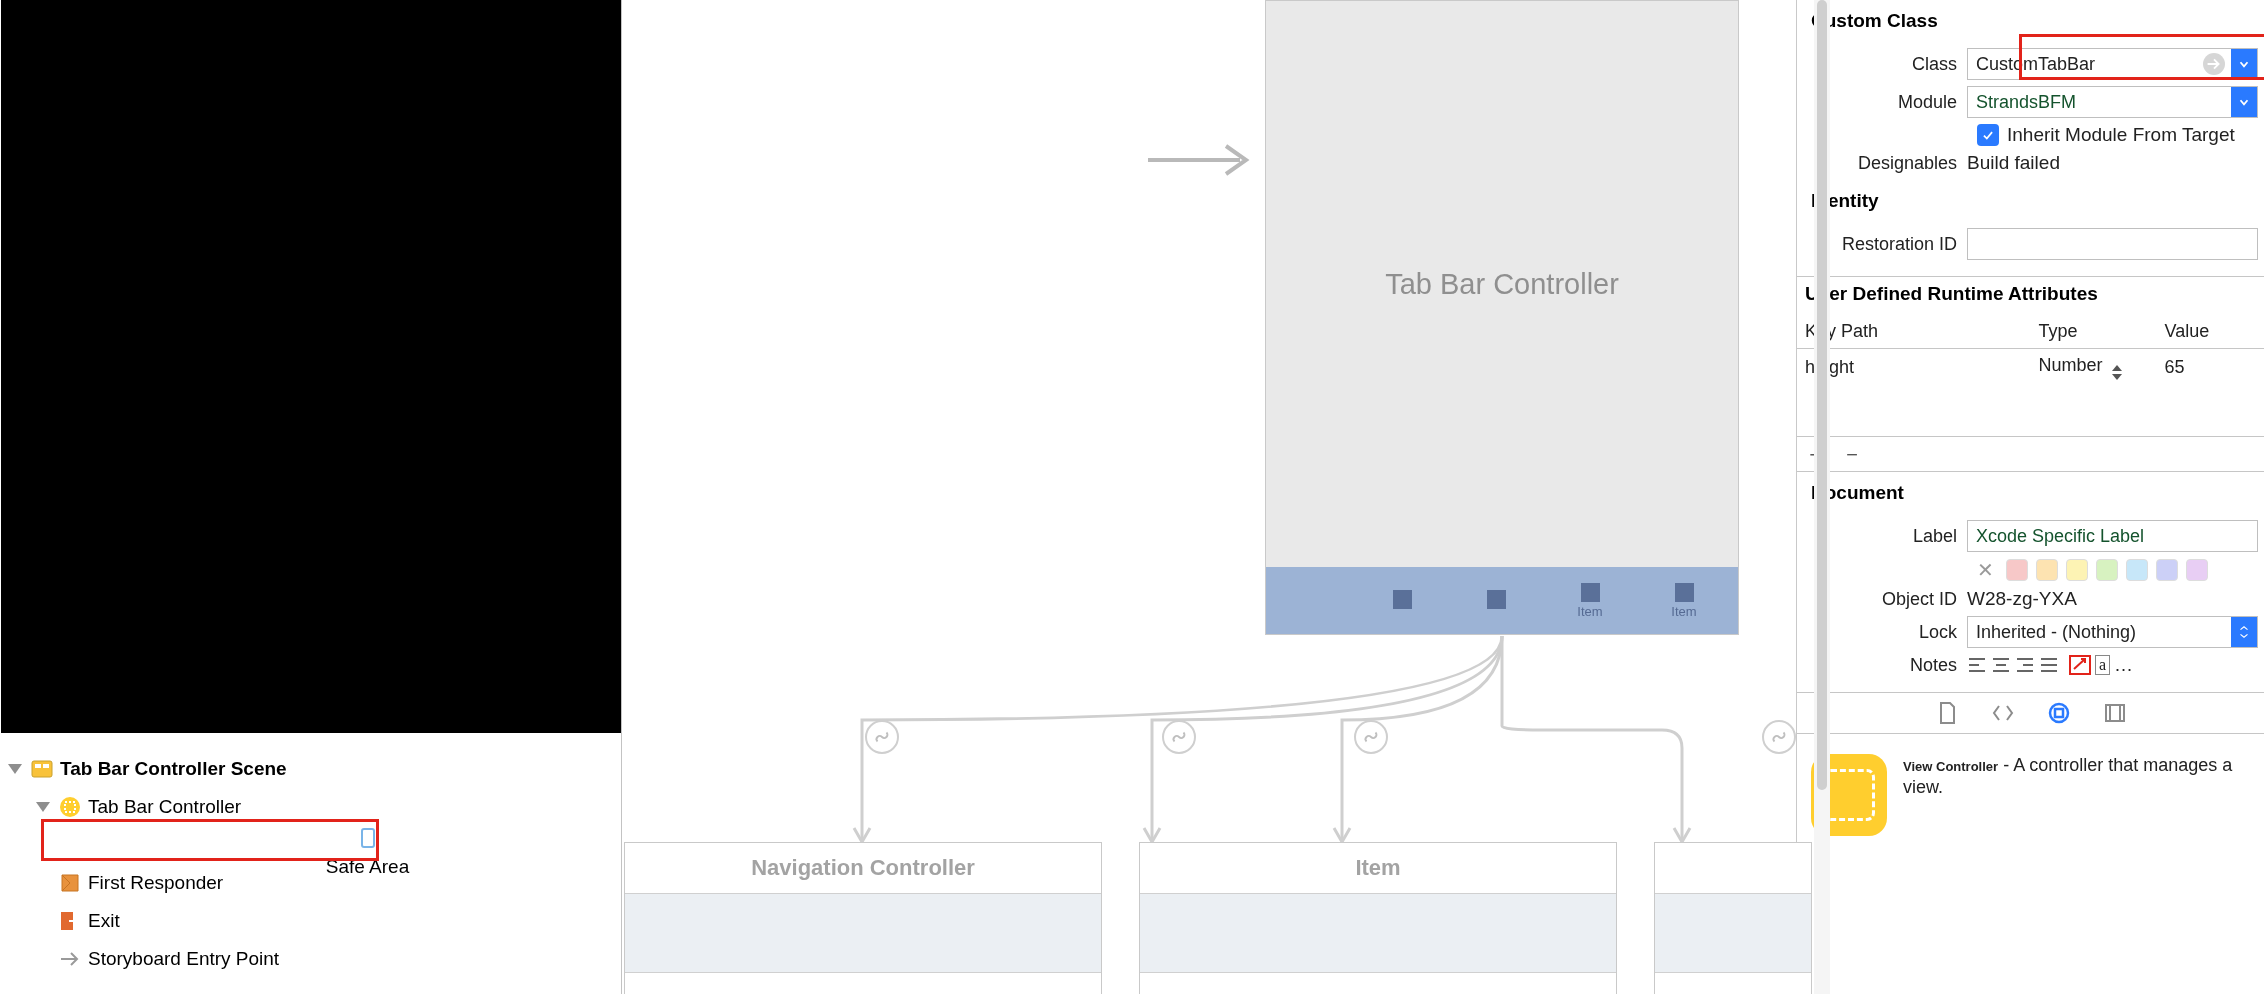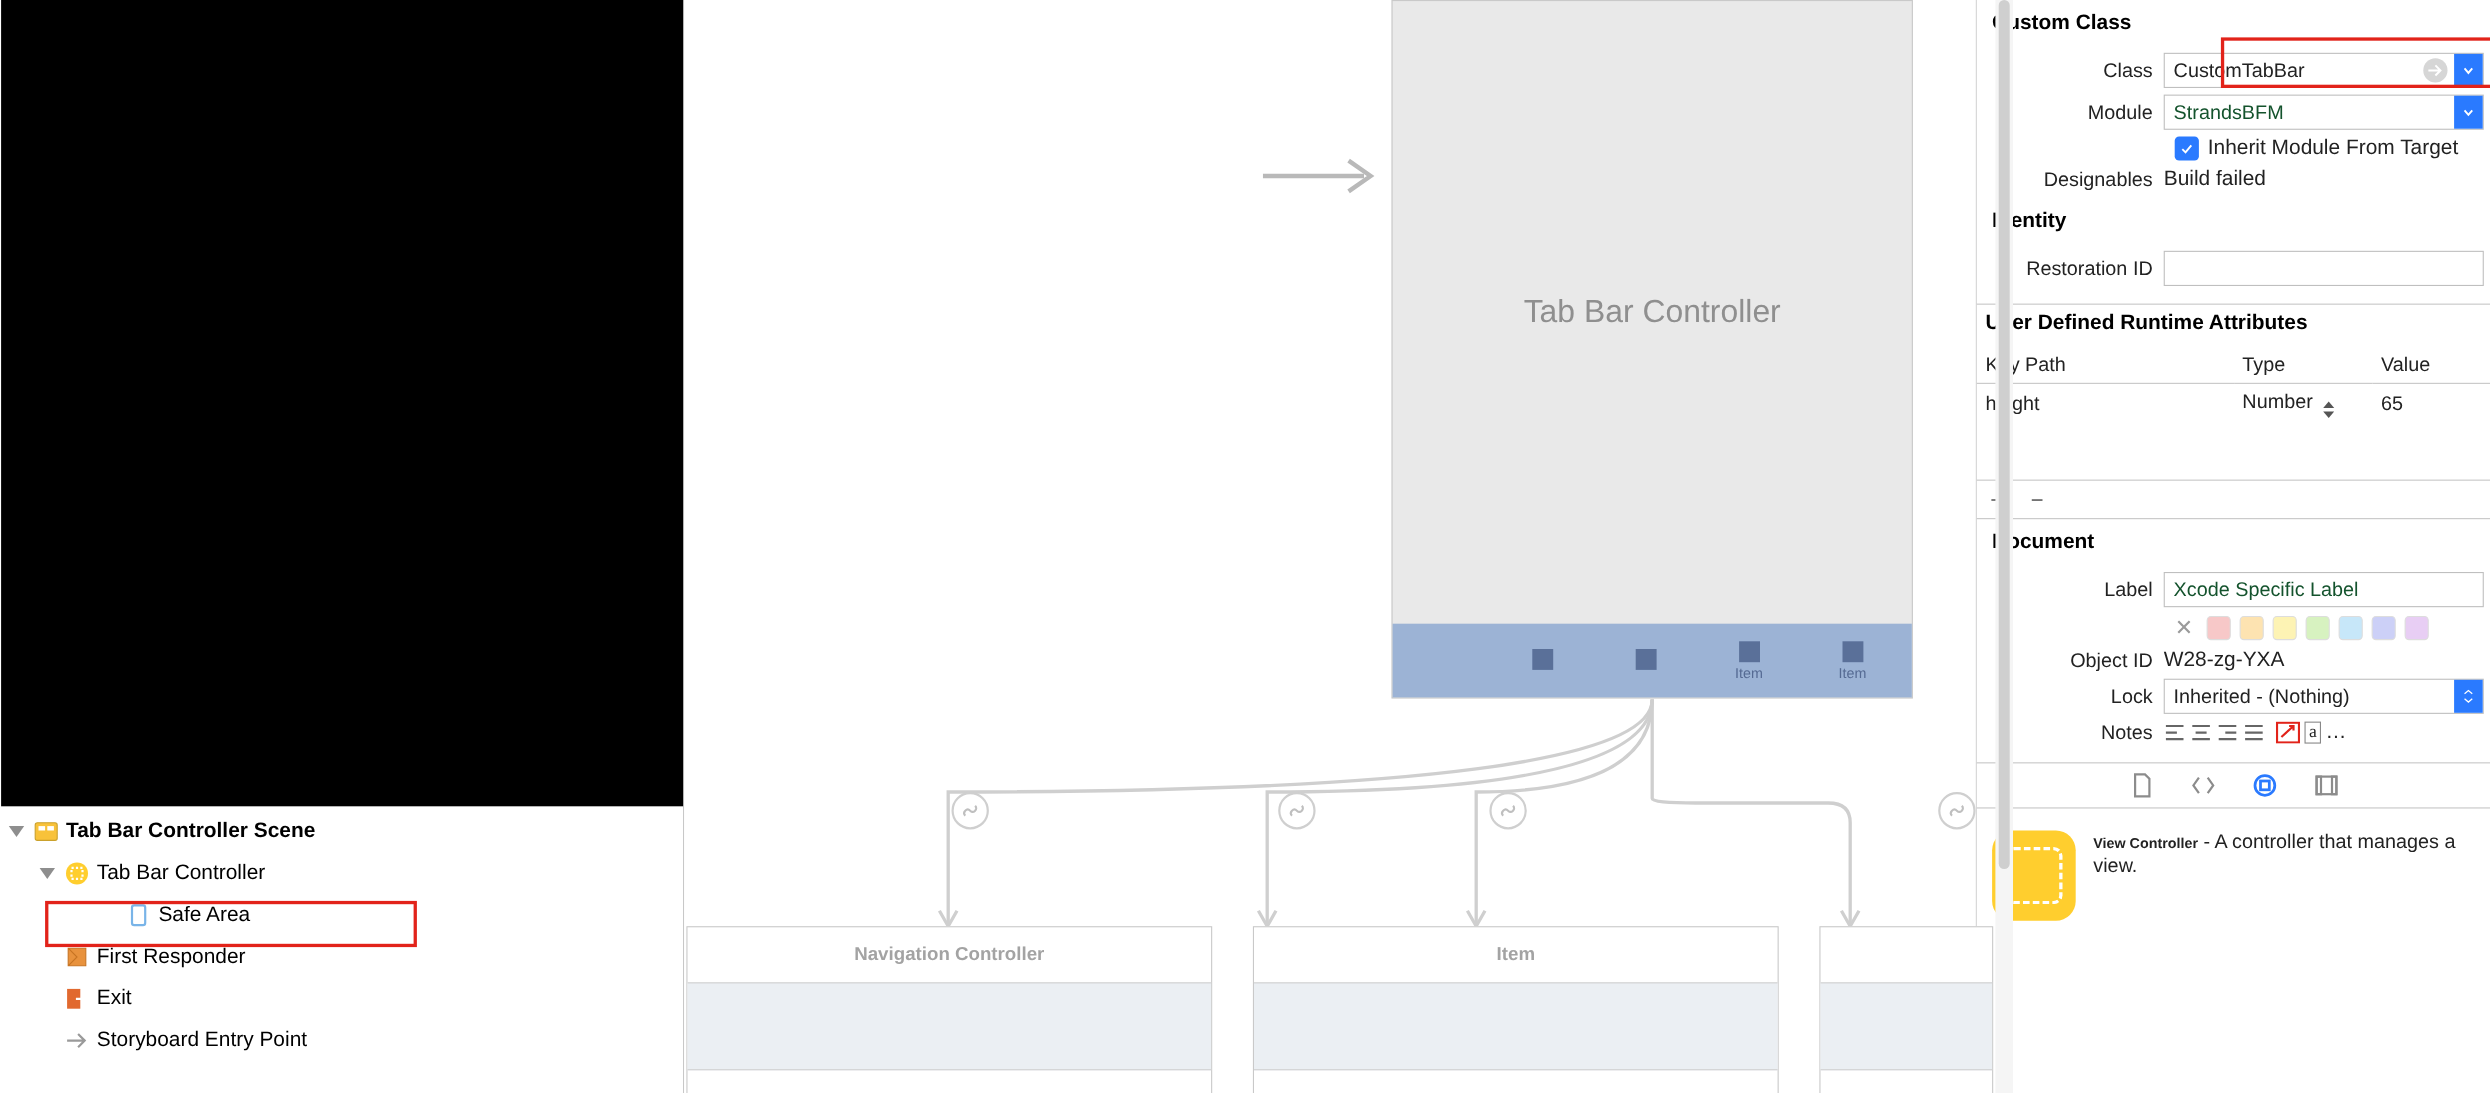--- a/index.html
+++ b/index.html
@@ -1,20 +1,20 @@
 <!DOCTYPE html>
 <html><head>
 <meta charset="utf-8">
 <style>
 * { box-sizing: border-box; margin: 0; padding: 0; font-family: -apple-system, "Helvetica Neue", Helvetica, Arial, sans-serif; }
 
 body { width: 2264px; height: 994px; display: flex; background: #ffffff; font-size: 19px; color: #222; overflow: hidden; }
 
 
-.navigator { width: 622px; display: flex; flex-direction: column; border-right: 1px solid #c3c3c3; background: #fff; }
+.navigator { width: 622px; display: flex; flex-direction: column; border-right: 1px solid #c3c3c3; background: #fff; gap: 13px; }
 .preview { height: 733px; background: #000; width: 620px; margin-left:1px; }
 .outline { flex: 1; padding: 4px 0 0 4px; font-size: 19px; color: #000; }
 .row { display: flex; align-items: center; height: 38px; gap: 6px; padding-left: 4px; }
 .row .disc { width: 0; height: 0; border-left: 7px solid transparent; border-right: 7px solid transparent; border-top: 10px solid #8e8e8e; margin-right: 2px; }
 .row .icon { width: 24px; height: 24px; display:inline-flex; align-items:center; justify-content:center; }
 .row .lbl { font-weight:400; }
 .row.bold .lbl { font-weight:600; }
 .row.selected { background: rgba(0,0,0,0.12); }
 .redbox { border: 3px solid #e2231a; position: absolute; pointer-events:none; }
 #rb-left { left: 41px; top: 819px; width: 338px; height: 42px; }
@@ -25,21 +25,21 @@
 .tbc { position: absolute; left: 643px; top: 0; width: 474px; height: 635px; background: #e9e9e9; border: 1px solid #c9c9c9; display:flex; flex-direction:column; }
 .tbc .title { flex:1; display:flex; align-items:center; justify-content:center; font-size:29px; color:#8f8f8f; font-weight:500; }
 .tabbar { height: 67px; background:#9cb3d5; display:flex; align-items:center; justify-content:flex-end; gap:58px; padding-right:36px; }
 .tabitem { width:36px; display:flex; flex-direction:column; align-items:center; gap:2px; }
 .tabitem .sq { width:19px; height:19px; background:#5a7099; }
 .tabitem .tl { font-size:13px; color:#556a93; }
 
 .arrow-in { position:absolute; left:526px; top:142px; }
 
 .destbox { position:absolute; top:842px; width:478px; height:175px; border:1px solid #c9c9c9; background:#fff; }
-.destbox .head { height:50px; display:flex; align-items:center; justify-content:center; color:#a3a3a3; font-weight:600; font-size:17px; }
+.destbox .head { height:50px; display:flex; align-items:center; justify-content:center; color:#a3a3a3; font-weight:600; font-size:22px; }
 .destbox .bodybg { background:#ebeff3; height:80px; border-top:1px solid #d0d0d0; border-bottom:1px solid #d0d0d0; }
 
 
 .connector { position:absolute; width:34px; height:34px; border-radius:50%; background:#fff; border:2px solid #cfcfcf; display:flex; align-items:center; justify-content:center; }
 .connector svg { width:18px; height:18px; }
 
 
 .vscroll { position:absolute; left: 1192px; top:0; width:16px; height:994px; background:#f5f5f5; }
 .vscroll .thumb { position:absolute; left:3px; top:0; width:10px; height:790px; background:#cfcfcf; border-radius:5px; }
 
@@ -102,21 +102,21 @@
     <div class="row" style="padding-left:32px;">
       <span class="disc"></span>
       <span class="icon">
         <svg viewBox="0 0 24 24">
             <circle cx="12" cy="12" r="10" fill="#ffce2e"></circle>
             <rect x="7" y="7" width="10" height="10" fill="none" stroke="#fff" stroke-width="2" stroke-dasharray="2 2"></rect>
           </svg>
       </span>
       <span class="lbl">Tab Bar Controller</span>
     </div>
-    <div class="row" style="padding-left:110px;">
+    <div class="row" style="padding-left:110px;flex-direction:column;">
       <span class="icon">
         <svg viewBox="0 0 24 24">
             <rect x="6" y="3" width="12" height="18" rx="2" fill="none" stroke="#79b4e8" stroke-width="2"></rect>
           </svg>
       </span>
       <span class="lbl">Safe Area</span>
     </div>
     <div class="row" style="padding-left:54px;">
       <span class="icon">
         <svg viewBox="0 0 24 24">

